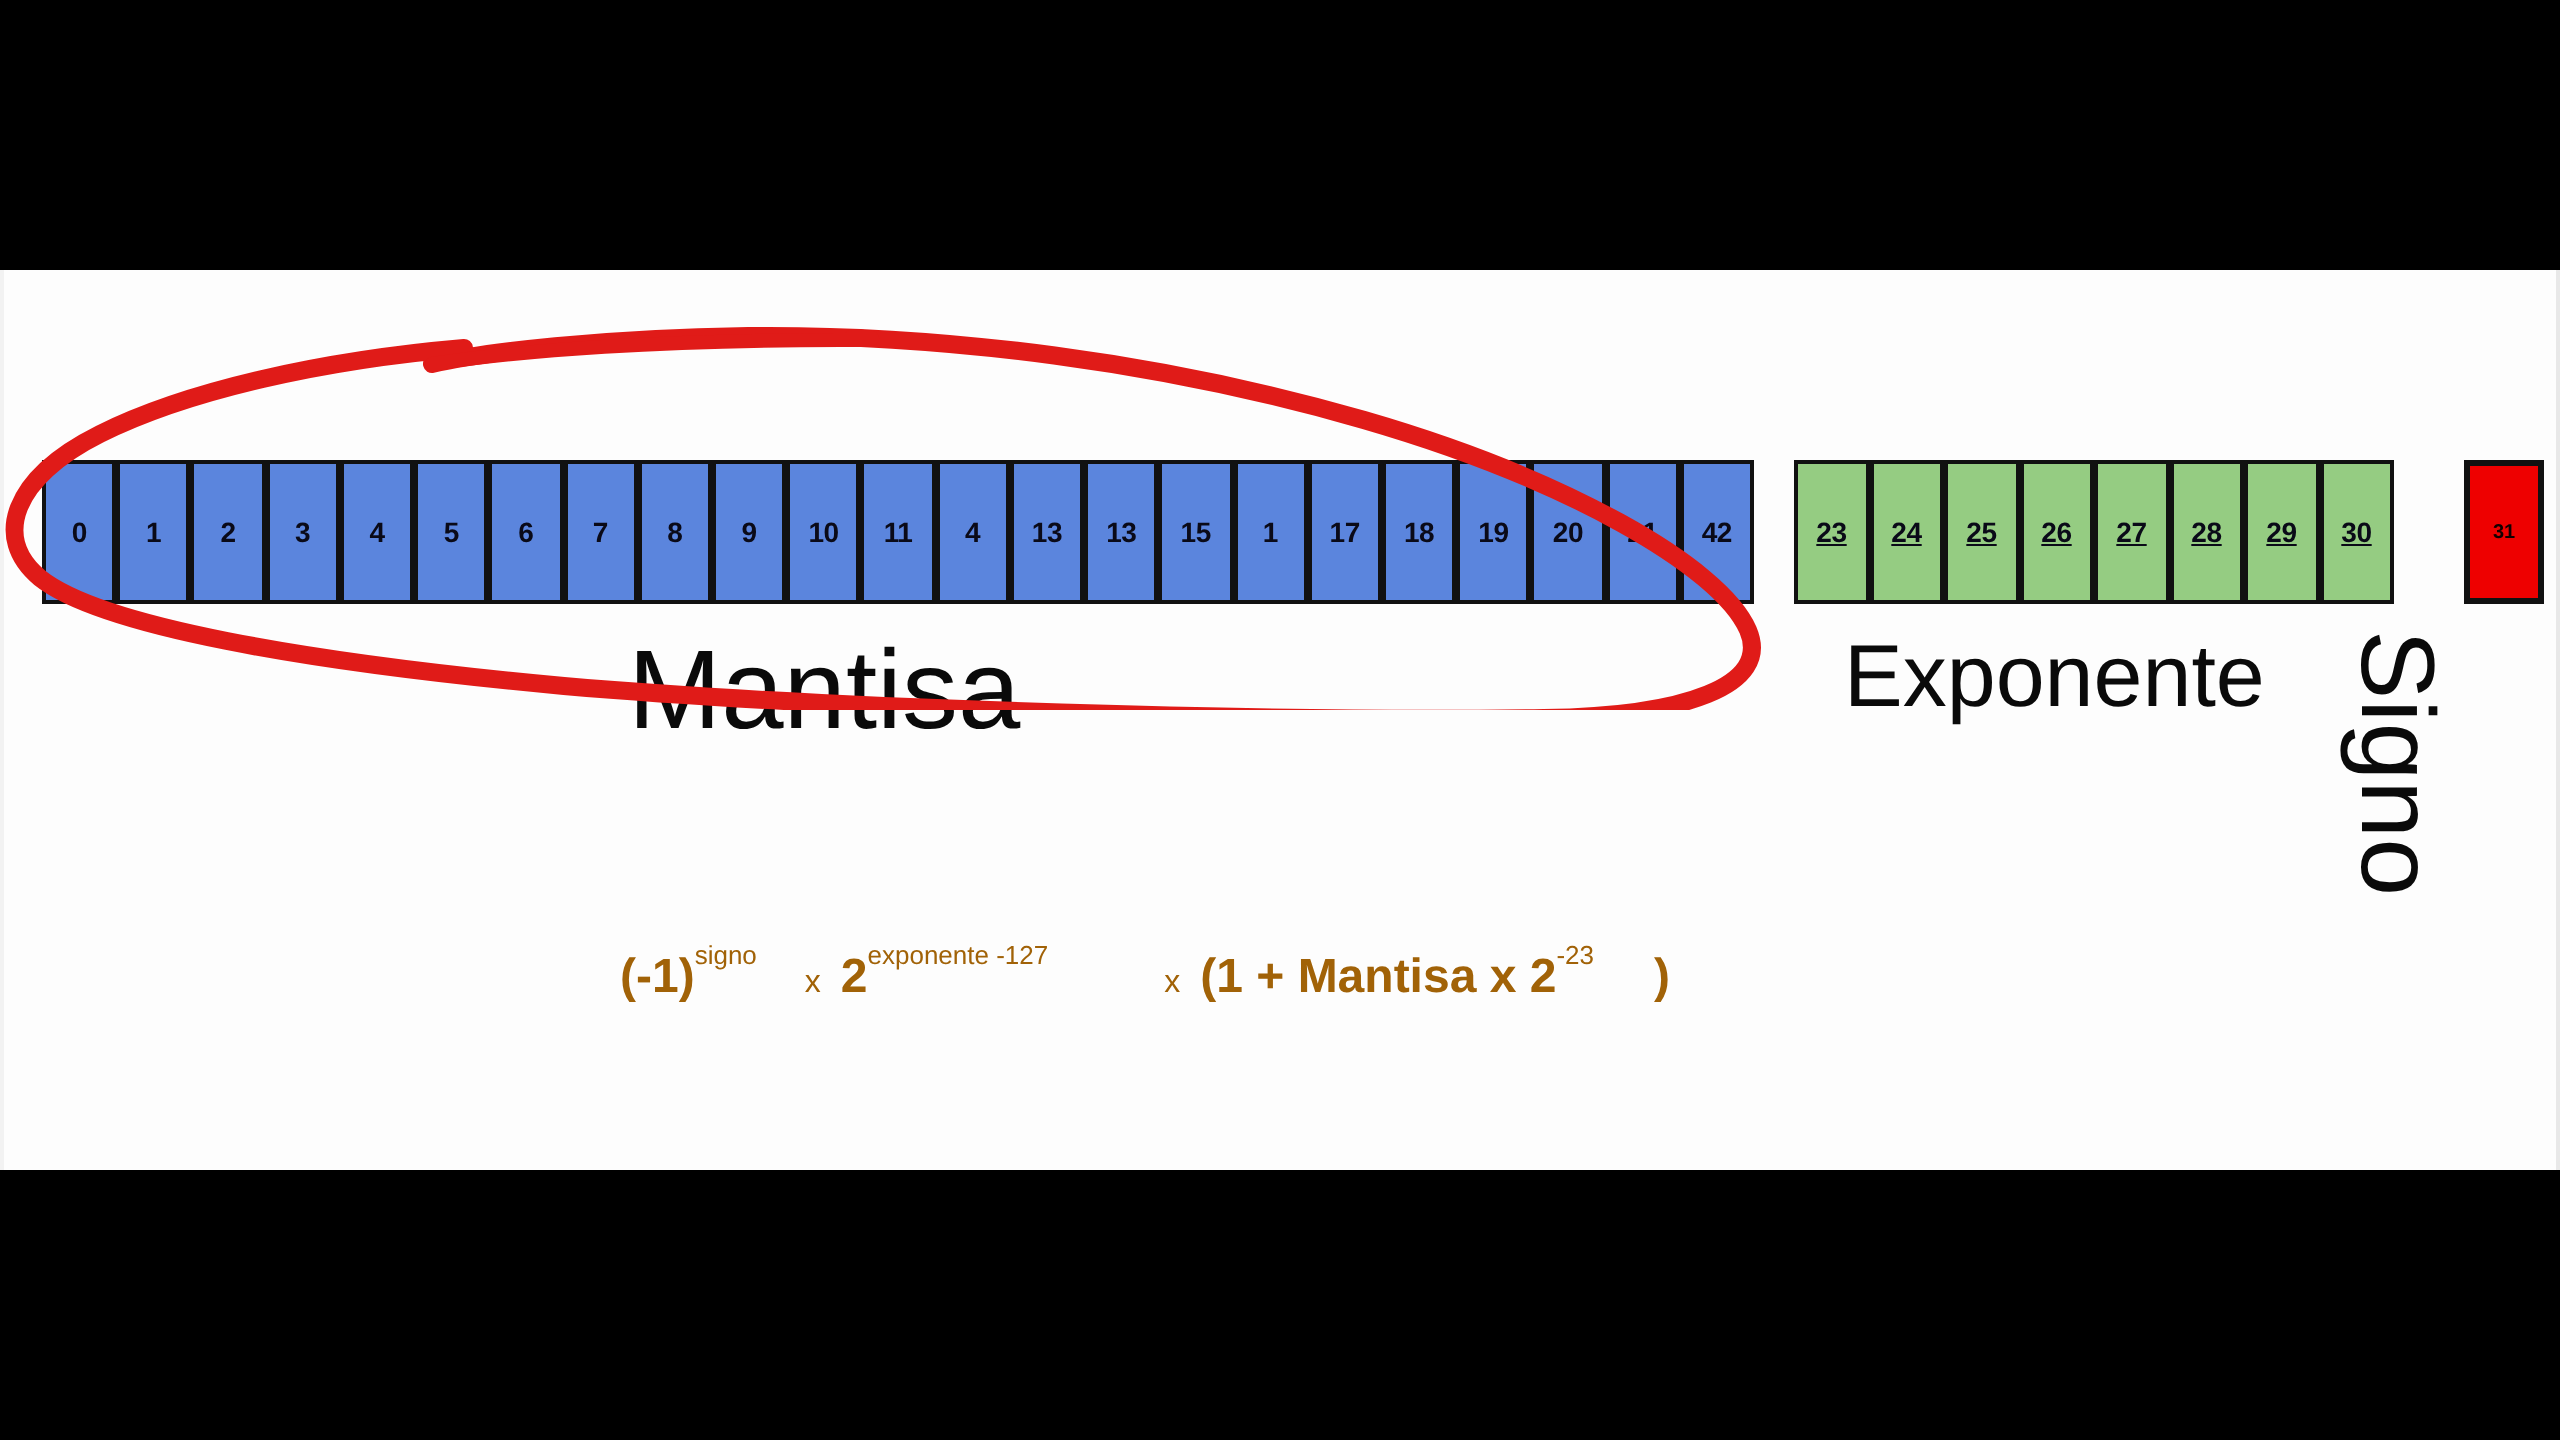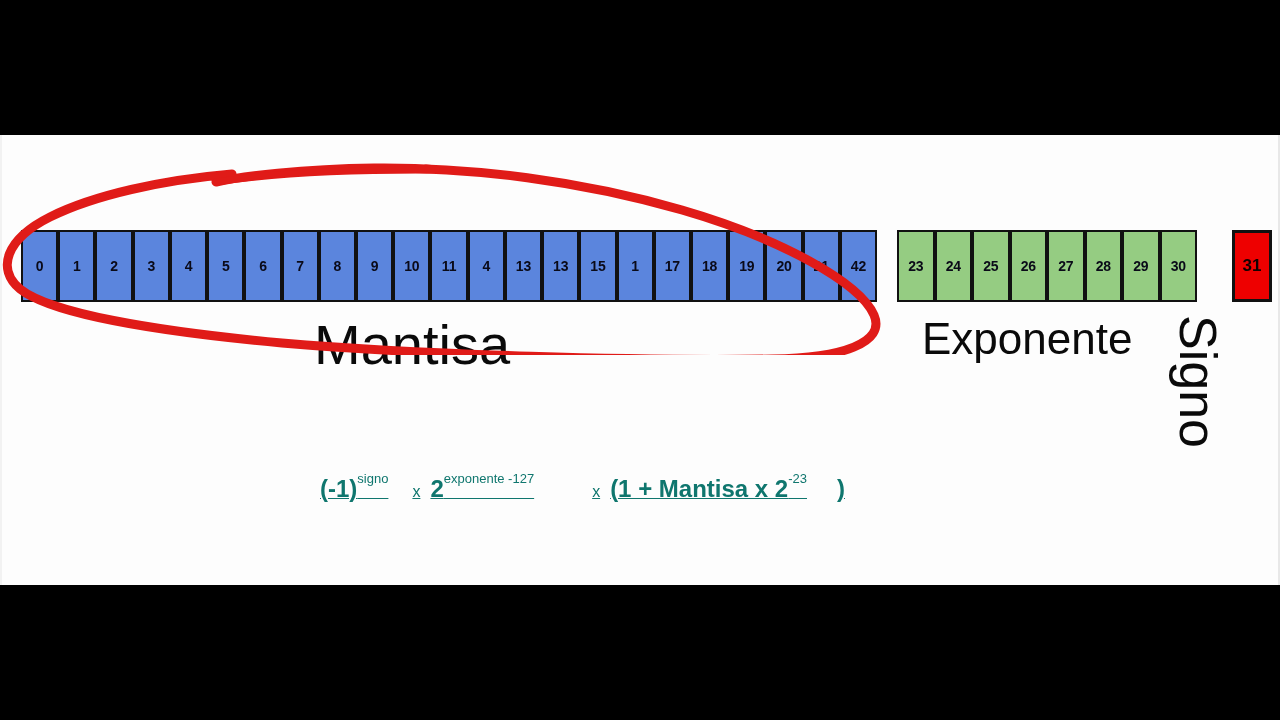--- a/index.html
+++ b/index.html
@@ -76,36 +76,36 @@
     font-weight: bold;
     font-size: 14px;
     color: #0a0a18;
     letter-spacing: -0.2px;
     font-family: "Liberation Sans", sans-serif;
   }
   .bit-cell:first-child { border-left: none; }
   .bit-cell:last-child { border-right: none; }
 
   .bit-cell.mantissa { background: #5b85dd; }
-  .bit-cell.exponent { background: #95cc82; }
+  .bit-cell.exponent { background: #95cc82; text-decoration: underline; }
 
   #sign-cell {
     position: absolute;
     left: 1230px;
     top: 95px;
     width: 40px;
     height: 72px;
     box-sizing: border-box;
     border: 3px solid #111111;
     background: #ee0000;
     display: flex;
     align-items: center;
     justify-content: center;
     font-weight: bold;
-    font-size: 17px;
+    font-size: 10px;
     color: #120000;
     font-family: "Liberation Sans", sans-serif;
   }
 
   
   .section-label {
     position: absolute;
     font-family: "Liberation Sans", sans-serif;
     font-weight: 400;
     color: #0a0a0a;
@@ -138,26 +138,25 @@
     left: 0px;
     top: 20px;
     width: 910px;
     height: 200px;
     pointer-events: none;
   }
 
   
   #formula {
     position: absolute;
-    left: 318px;
+    left: 308px;
     top: 340px;
     font-family: "Liberation Sans", sans-serif;
-    color: #0f766e;
+    color: #a16207;
     white-space: nowrap;
-    text-decoration: underline;
   }
   .f-main {
     font-size: 24px;
     font-weight: bold;
     vertical-align: baseline;
   }
   .f-times {
     font-size: 16px;
     font-weight: normal;
     vertical-align: baseline;

